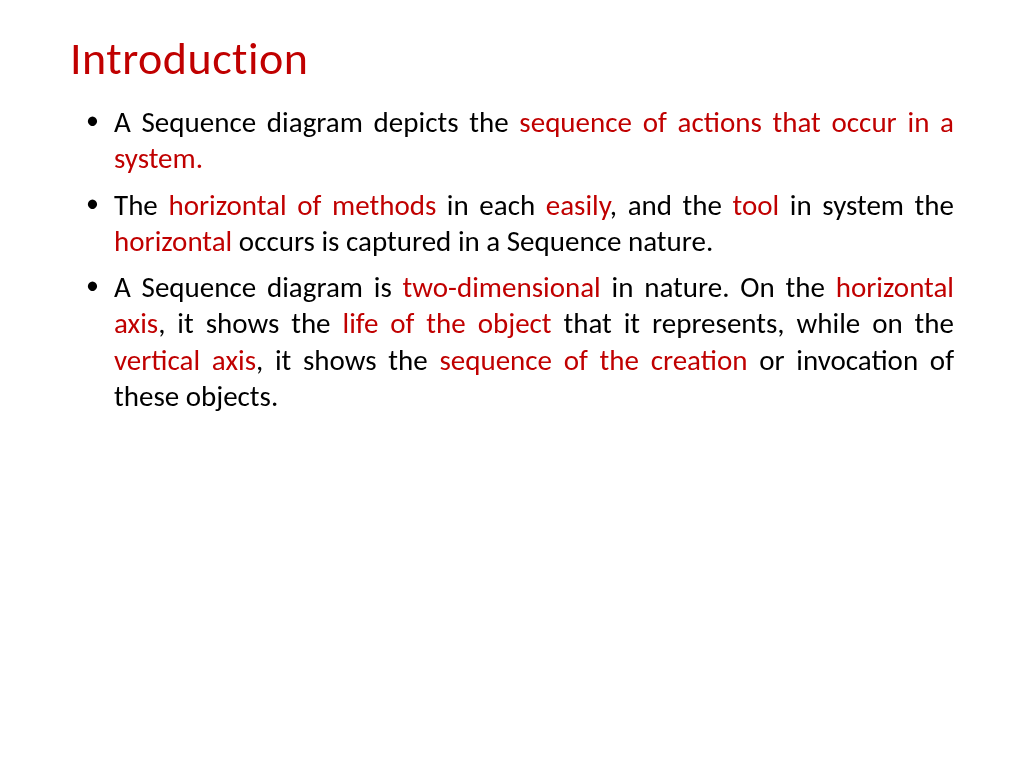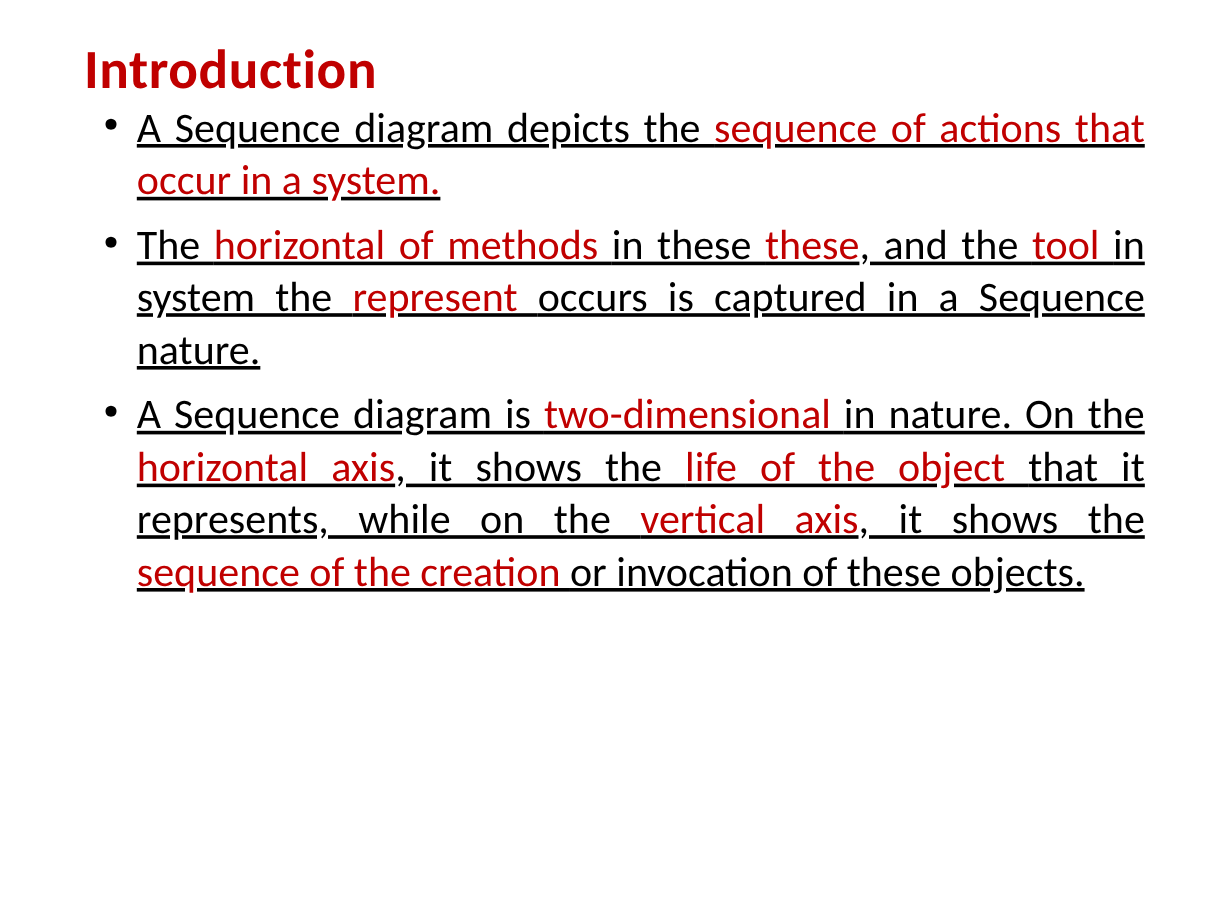--- a/index.html
+++ b/index.html
@@ -11,50 +11,50 @@
       width: 1024px;
       height: 768px;
       background: #ffffff;
       font-family: Calibri, 'Segoe UI', Arial, sans-serif;
       padding: 30px 70px 30px 70px;
       overflow: hidden;
     }
     .title {
       color: #C00000;
       font-size: 46px;
-      font-weight: 700;
+      font-weight: 400;
+      margin-bottom: 18px;
       letter-spacing: 0.5px;
     }
     .bullets {
       list-style: none;
       padding-left: 26px;
     }
     .bullets li {
       position: relative;
-      font-size: 35px;
+      font-size: 29px;
       line-height: 1.25;
       color: #000000;
       text-align: justify;
       margin-bottom: 10px;
       padding-left: 18px;
-      text-decoration: underline;
     }
     .bullets li::before {
       content: "•";
       position: absolute;
       left: -10px;
       color: #000000;
       font-size: 26px;
     }
     .hl {
       color: #C00000;
     }
   </style>
 </head>
 <body>
 
 <h1 class="title">Introduction</h1>
 
 <ul class="bullets">
     <li><span>A Sequence diagram depicts the </span><span class="hl">sequence of actions that occur in a system.</span></li>
-    <li><span>The </span><span class="hl">horizontal of methods </span><span>in these </span><span class="hl">these</span><span>, and the </span><span class="hl">tool </span><span>in system the </span><span class="hl">represent </span><span>occurs is captured in a Sequence nature.</span></li>
+    <li><span>The </span><span class="hl">horizontal of methods </span><span>in each </span><span class="hl">easily</span><span>, and the </span><span class="hl">tool </span><span>in system the </span><span class="hl">horizontal </span><span>occurs is captured in a Sequence nature.</span></li>
     <li><span>A Sequence diagram is </span><span class="hl">two-dimensional </span><span>in nature. On the </span><span class="hl">horizontal axis</span><span>, it shows the </span><span class="hl">life of the object </span><span>that it represents, while on the </span><span class="hl">vertical axis</span><span>, it shows the </span><span class="hl">sequence of the creation </span><span>or invocation of these objects.</span></li>
   </ul>
 
 </body></html>

